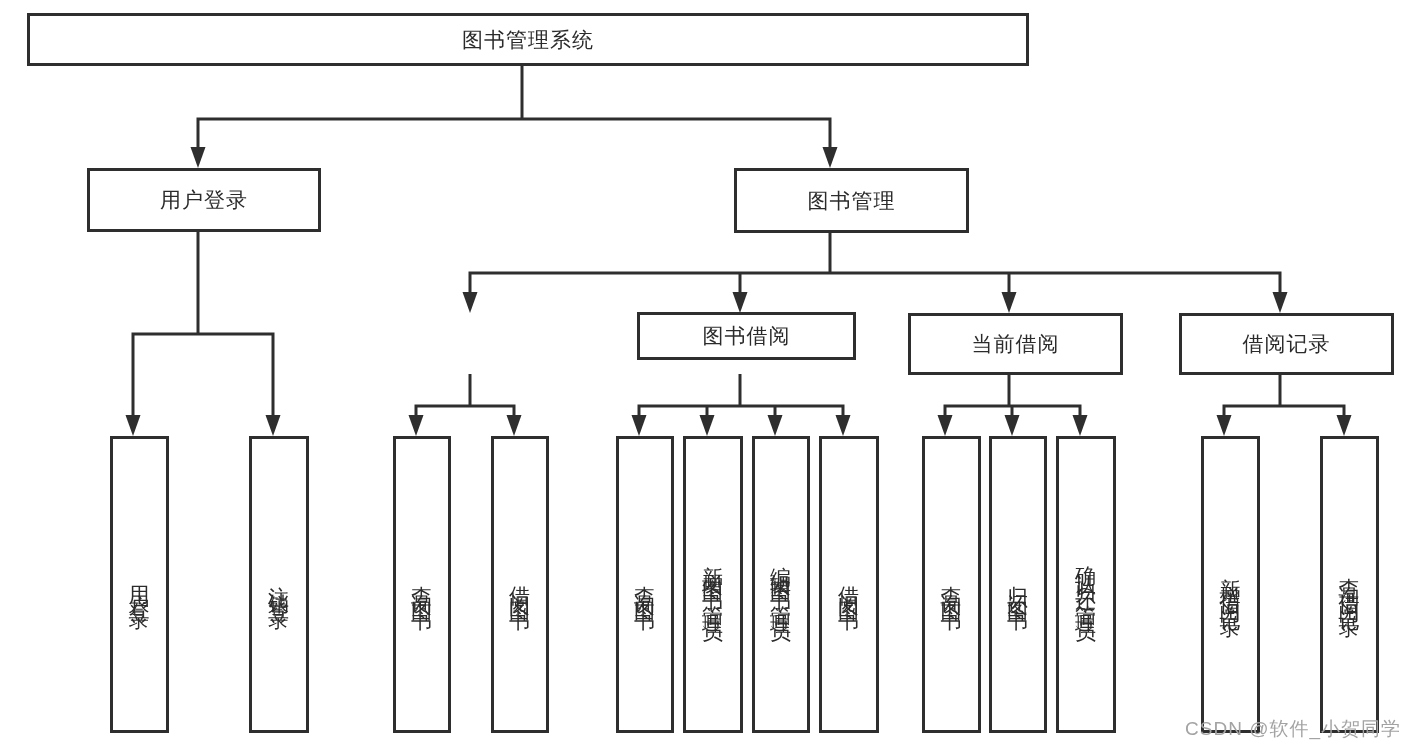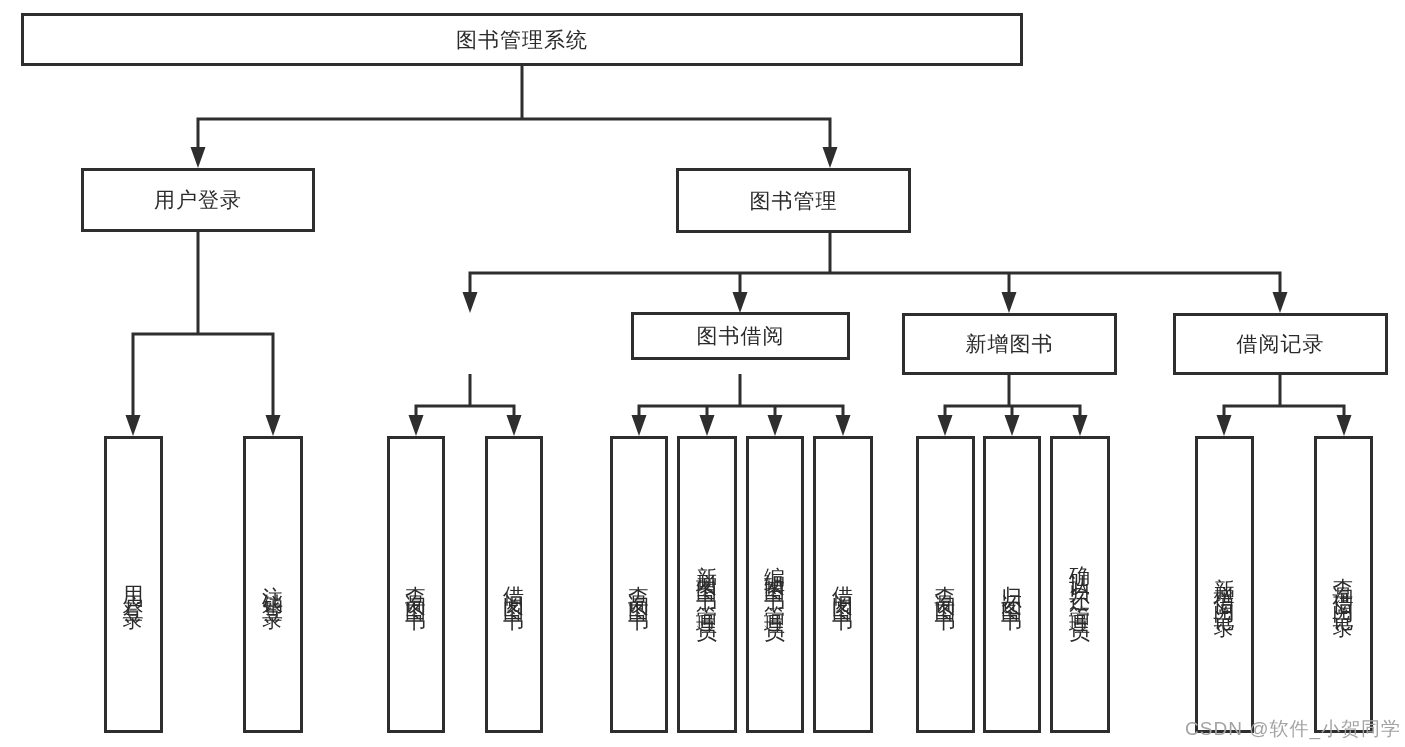--- a/index.html
+++ b/index.html
@@ -21,20 +21,21 @@
   }
   #wires .c-fill { fill: var(--line, #2e2e2e); stroke: none; }
   .node {
     position: absolute;
     box-sizing: border-box;
     border: 3px solid var(--line, #2e2e2e);
     background: #ffffff;
     display: flex;
     align-items: center;
     justify-content: center;
+    margin-left: 6px;
   }
   .node.h span {
     font-size: 21px;
     letter-spacing: 1px;
     white-space: nowrap;
   }
   .node.v span {
     writing-mode: vertical-rl;
     font-size: 21px;
     letter-spacing: 8px;
@@ -117,29 +118,29 @@
     </g>
   </svg>
 
   <div class="node h" style="left:21px;top:13px;width:1002px;height:53px">
     <span>图书管理系统</span>
   </div>
 
   <div class="node h" style="left:81px;top:168px;width:234px;height:64px">
     <span>用户登录</span>
   </div>
-  <div class="node h" style="left:676px;top:168px;width:235px;height:65px">
+  <div class="node h" style="left:728px;top:168px;width:235px;height:65px">
     <span>图书管理</span>
   </div>
 
   <div class="node h" style="left:631px;top:312px;width:219px;height:48px">
     <span>图书借阅</span>
   </div>
   <div class="node h" style="left:902px;top:313px;width:215px;height:62px">
-    <span>新增图书</span>
+    <span>当前借阅</span>
   </div>
   <div class="node h" style="left:1173px;top:313px;width:215px;height:62px">
     <span>借阅记录</span>
   </div>
 
   <div class="node v" style="left:104px;top:436px;width:59px;height:297px">
     <span>用户登录</span>
   </div>
   <div class="node v" style="left:243px;top:436px;width:60px;height:297px">
     <span>注销登录</span>

